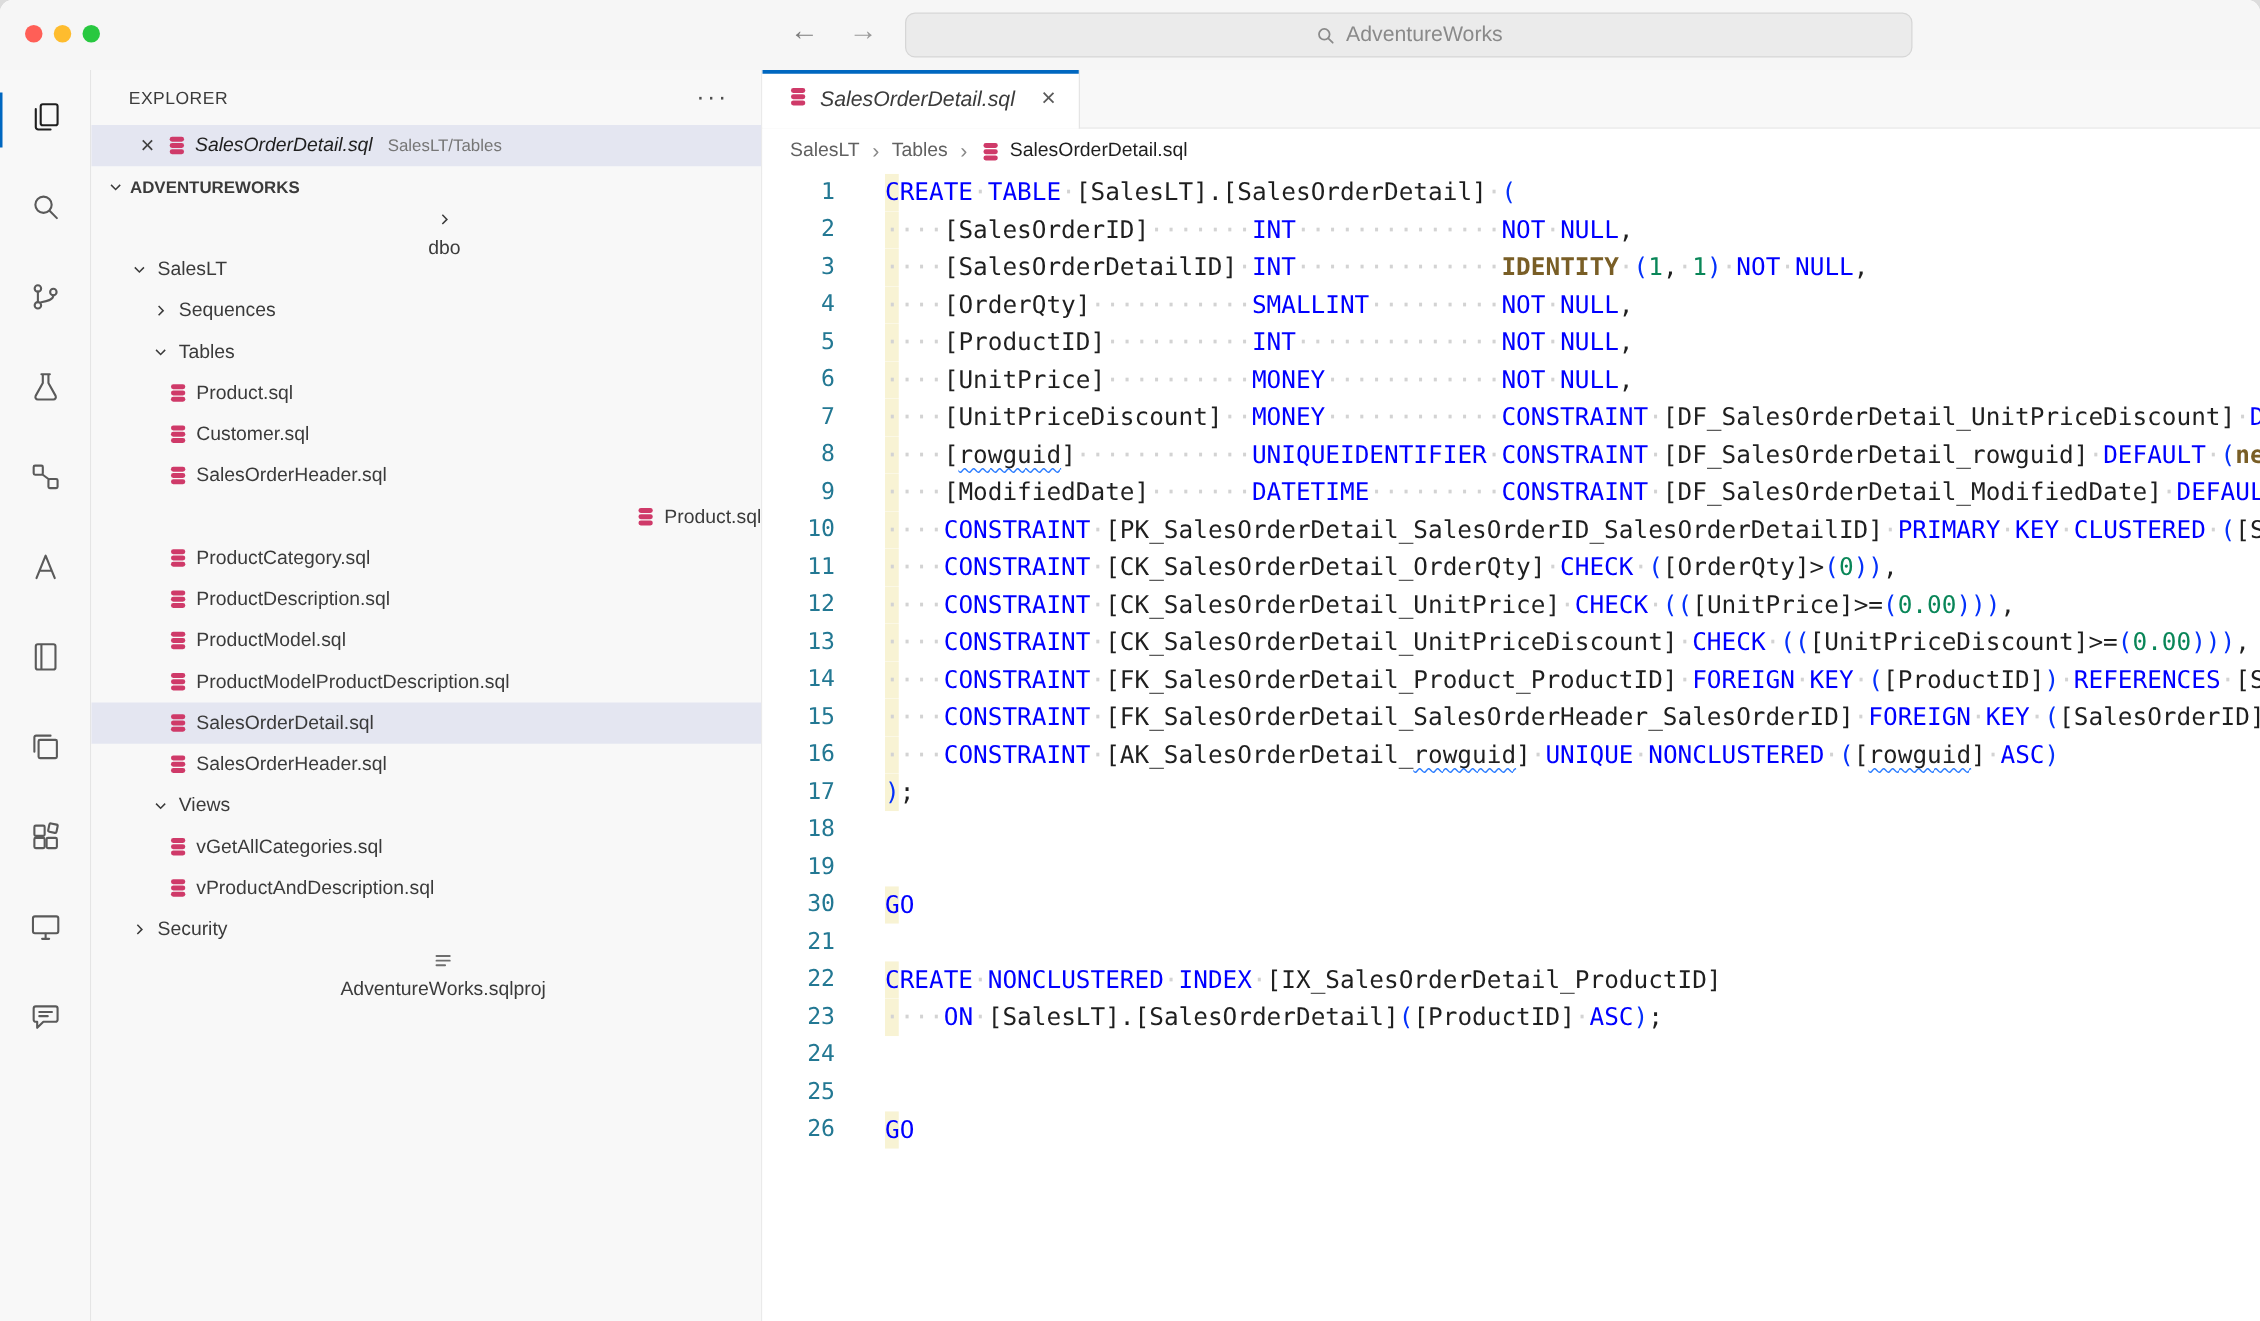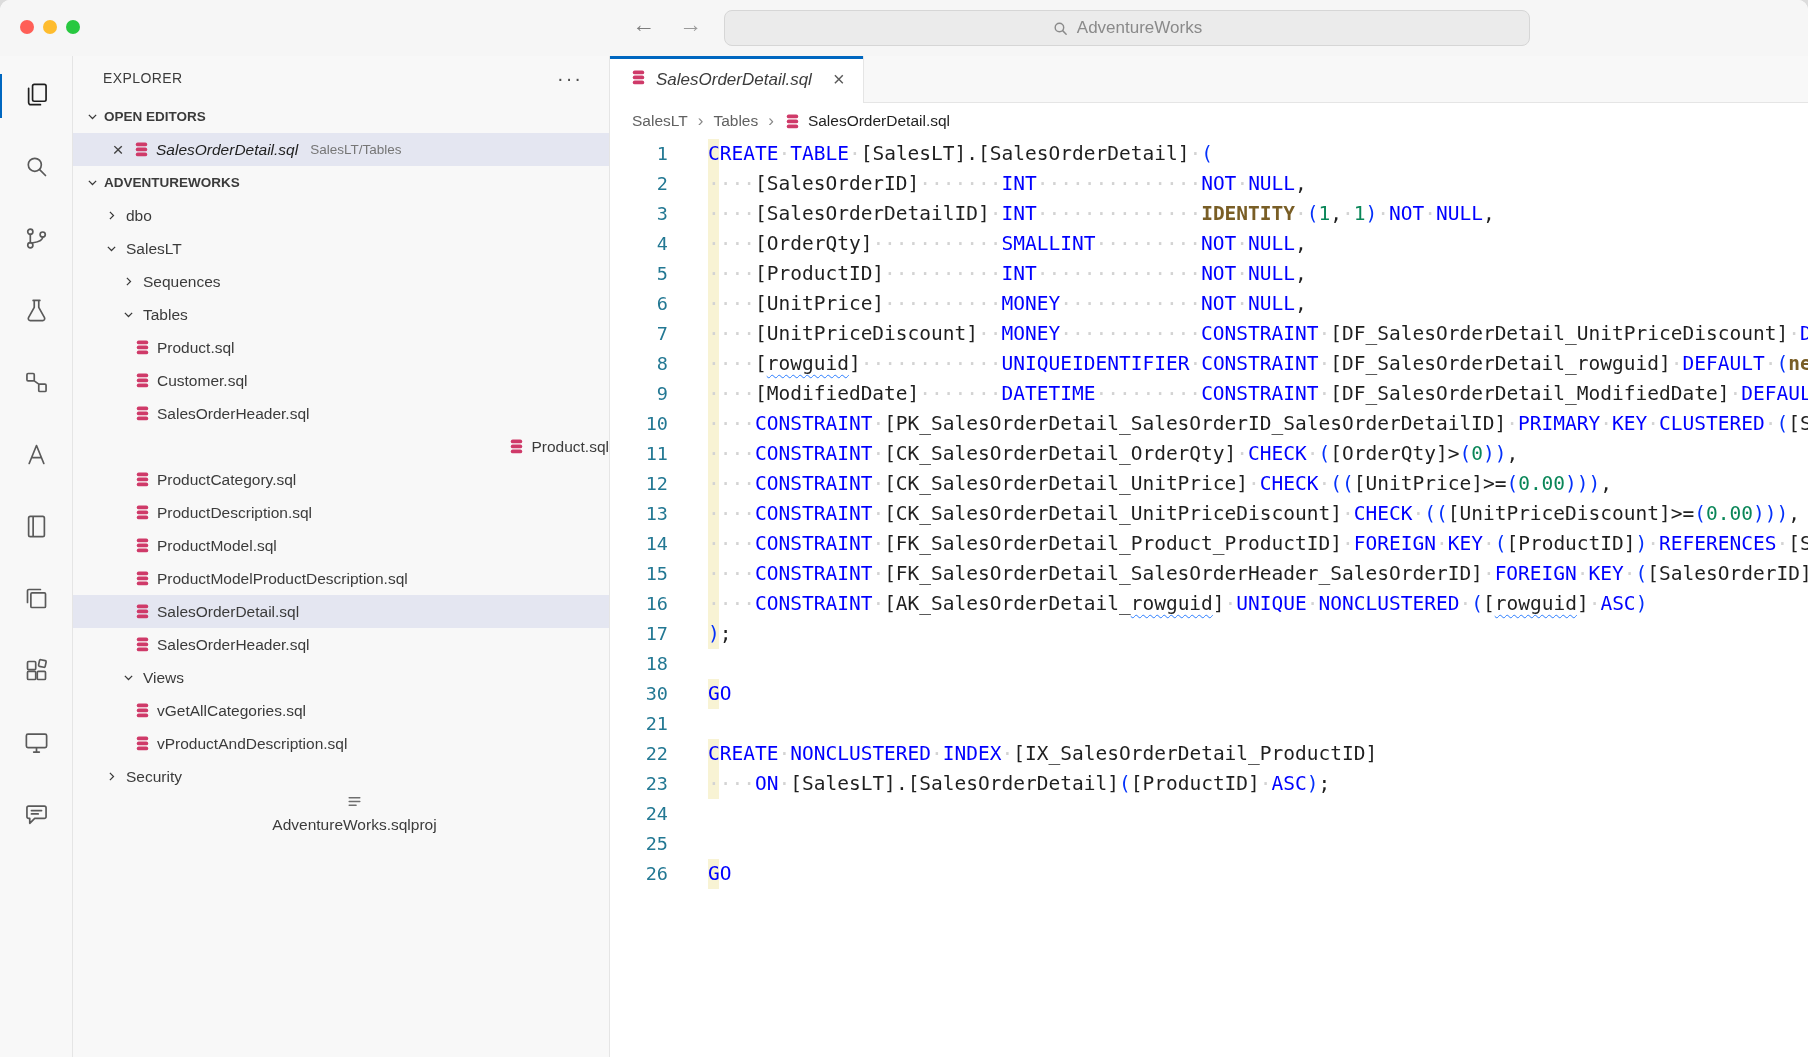--- a/index.html
+++ b/index.html
@@ -191,53 +191,45 @@
             </svg></span>
         </div>
       </div>
 
     <div class="sidebar">
       <div class="pane-title">
         <span>EXPLORER</span>
         <span class="more">···</span>
       </div>
 
+      <div>
+          <div class="oe-row selected">
+            <span class="oe-close">×</span>
+            <svg class="file-ic" viewBox="0 0 16 16">
+              <g fill="var(--db-icon)">
+                <rect x="2.6" y="1.4" width="10.8" height="3.6" rx="1.8"></rect>
+                <rect x="2.6" y="6.1" width="10.8" height="3.6" rx="1.8"></rect>
+                <rect x="2.6" y="10.8" width="10.8" height="3.6" rx="1.8"></rect>
+              </g>
+            </svg>
+            <span class="oe-name">SalesOrderDetail.sql</span>
+            <span class="oe-desc">SalesLT/Tables</span>
+          </div>
+        </div>
+
       <div class="section-header">
         <span class="twist expanded">
             <svg viewBox="0 0 16 16" fill="none" stroke="currentColor" stroke-width="1.5">
               <path d="M6 3.5 10.5 8 6 12.5"></path>
             </svg>
           </span>
-        <span>OPEN EDITORS</span>
-      </div>
-      <div>
-          <div class="oe-row selected">
-            <span class="oe-close">×</span>
-            <svg class="file-ic" viewBox="0 0 16 16">
-              <g fill="var(--db-icon)">
-                <rect x="2.6" y="1.4" width="10.8" height="3.6" rx="1.8"></rect>
-                <rect x="2.6" y="6.1" width="10.8" height="3.6" rx="1.8"></rect>
-                <rect x="2.6" y="10.8" width="10.8" height="3.6" rx="1.8"></rect>
-              </g>
-            </svg>
-            <span class="oe-name">SalesOrderDetail.sql</span>
-            <span class="oe-desc">SalesLT/Tables</span>
-          </div>
-        </div>
-
-      <div class="section-header">
-        <span class="twist expanded">
-            <svg viewBox="0 0 16 16" fill="none" stroke="currentColor" stroke-width="1.5">
-              <path d="M6 3.5 10.5 8 6 12.5"></path>
-            </svg>
-          </span>
         <span>ADVENTUREWORKS</span>
       </div>
       <div>
-          <div class="tree-row" style="padding-left: 29px;">
+          <div class="tree-row" style="padding-left: 29px; flex-direction: column;">
             <span class="twist collapsed">
               <svg viewBox="0 0 16 16" fill="none" stroke="currentColor" stroke-width="1.5">
                 <path d="M6 3.5 10.5 8 6 12.5"></path>
               </svg>
             </span>
             <span class="tree-label">dbo</span>
           </div>
           <div class="tree-row" style="padding-left: 29px;">
             <span class="twist expanded">
               <svg viewBox="0 0 16 16" fill="none" stroke="currentColor" stroke-width="1.5">
@@ -453,20 +445,21 @@
           <div class="code-line"><div class="gutter">9</div><div class="line-content"><span class="band"></span><span class="tk-w">····</span><span class="tk-i">[ModifiedDate]</span><span class="tk-w">·······</span><span class="tk-k">DATETIME</span><span class="tk-w">·········</span><span class="tk-k">CONSTRAINT</span><span class="tk-w">·</span><span class="tk-i">[DF_SalesOrderDetail_ModifiedDate]</span><span class="tk-w">·</span><span class="tk-k">DEFAULT</span></div></div>
           <div class="code-line"><div class="gutter">10</div><div class="line-content"><span class="band"></span><span class="tk-w">····</span><span class="tk-k">CONSTRAINT</span><span class="tk-w">·</span><span class="tk-i">[PK_SalesOrderDetail_SalesOrderID_SalesOrderDetailID]</span><span class="tk-w">·</span><span class="tk-k">PRIMARY</span><span class="tk-w">·</span><span class="tk-k">KEY</span><span class="tk-w">·</span><span class="tk-k">CLUSTERED</span><span class="tk-w">·</span><span class="tk-p">(</span><span class="tk-i">[SalesOrderID]</span></div></div>
           <div class="code-line"><div class="gutter">11</div><div class="line-content"><span class="band"></span><span class="tk-w">····</span><span class="tk-k">CONSTRAINT</span><span class="tk-w">·</span><span class="tk-i">[CK_SalesOrderDetail_OrderQty]</span><span class="tk-w">·</span><span class="tk-k">CHECK</span><span class="tk-w">·</span><span class="tk-p">(</span><span class="tk-i">[OrderQty]</span><span class="tk-o">&gt;</span><span class="tk-p">(</span><span class="tk-n">0</span><span class="tk-p">))</span><span class="tk-o">,</span></div></div>
           <div class="code-line"><div class="gutter">12</div><div class="line-content"><span class="band"></span><span class="tk-w">····</span><span class="tk-k">CONSTRAINT</span><span class="tk-w">·</span><span class="tk-i">[CK_SalesOrderDetail_UnitPrice]</span><span class="tk-w">·</span><span class="tk-k">CHECK</span><span class="tk-w">·</span><span class="tk-p">((</span><span class="tk-i">[UnitPrice]</span><span class="tk-o">&gt;=</span><span class="tk-p">(</span><span class="tk-n">0.00</span><span class="tk-p">)))</span><span class="tk-o">,</span></div></div>
           <div class="code-line"><div class="gutter">13</div><div class="line-content"><span class="band"></span><span class="tk-w">····</span><span class="tk-k">CONSTRAINT</span><span class="tk-w">·</span><span class="tk-i">[CK_SalesOrderDetail_UnitPriceDiscount]</span><span class="tk-w">·</span><span class="tk-k">CHECK</span><span class="tk-w">·</span><span class="tk-p">((</span><span class="tk-i">[UnitPriceDiscount]</span><span class="tk-o">&gt;=</span><span class="tk-p">(</span><span class="tk-n">0.00</span><span class="tk-p">)))</span><span class="tk-o">,</span></div></div>
           <div class="code-line"><div class="gutter">14</div><div class="line-content"><span class="band"></span><span class="tk-w">····</span><span class="tk-k">CONSTRAINT</span><span class="tk-w">·</span><span class="tk-i">[FK_SalesOrderDetail_Product_ProductID]</span><span class="tk-w">·</span><span class="tk-k">FOREIGN</span><span class="tk-w">·</span><span class="tk-k">KEY</span><span class="tk-w">·</span><span class="tk-p">(</span><span class="tk-i">[ProductID]</span><span class="tk-p">)</span><span class="tk-w">·</span><span class="tk-k">REFERENCES</span><span class="tk-w">·</span><span class="tk-i">[SalesLT]</span></div></div>
           <div class="code-line"><div class="gutter">15</div><div class="line-content"><span class="band"></span><span class="tk-w">····</span><span class="tk-k">CONSTRAINT</span><span class="tk-w">·</span><span class="tk-i">[FK_SalesOrderDetail_SalesOrderHeader_SalesOrderID]</span><span class="tk-w">·</span><span class="tk-k">FOREIGN</span><span class="tk-w">·</span><span class="tk-k">KEY</span><span class="tk-w">·</span><span class="tk-p">(</span><span class="tk-i">[SalesOrderID]</span></div></div>
           <div class="code-line"><div class="gutter">16</div><div class="line-content"><span class="band"></span><span class="tk-w">····</span><span class="tk-k">CONSTRAINT</span><span class="tk-w">·</span><span class="tk-i">[AK_SalesOrderDetail_</span><span class="tk-i sq">rowguid</span><span class="tk-i">]</span><span class="tk-w">·</span><span class="tk-k">UNIQUE</span><span class="tk-w">·</span><span class="tk-k">NONCLUSTERED</span><span class="tk-w">·</span><span class="tk-p">(</span><span class="tk-i">[</span><span class="tk-i sq">rowguid</span><span class="tk-i">]</span><span class="tk-w">·</span><span class="tk-k">ASC</span><span class="tk-p">)</span></div></div>
           <div class="code-line"><div class="gutter">17</div><div class="line-content"><span class="band"></span><span class="tk-p">)</span><span class="tk-o">;</span></div></div>
           <div class="code-line"><div class="gutter">18</div><div class="line-content"></div></div>
+          <div class="code-line"><div class="gutter">19</div><div class="line-content"></div></div>
           <div class="code-line"><div class="gutter">30</div><div class="line-content"><span class="band"></span><span class="tk-k">GO</span></div></div>
           <div class="code-line"><div class="gutter">21</div><div class="line-content"></div></div>
           <div class="code-line"><div class="gutter">22</div><div class="line-content"><span class="band"></span><span class="tk-k">CREATE</span><span class="tk-w">·</span><span class="tk-k">NONCLUSTERED</span><span class="tk-w">·</span><span class="tk-k">INDEX</span><span class="tk-w">·</span><span class="tk-i">[IX_SalesOrderDetail_ProductID]</span></div></div>
           <div class="code-line"><div class="gutter">23</div><div class="line-content"><span class="band"></span><span class="tk-w">····</span><span class="tk-k">ON</span><span class="tk-w">·</span><span class="tk-i">[SalesLT]</span><span class="tk-o">.</span><span class="tk-i">[SalesOrderDetail]</span><span class="tk-p">(</span><span class="tk-i">[ProductID]</span><span class="tk-w">·</span><span class="tk-k">ASC</span><span class="tk-p">)</span><span class="tk-o">;</span></div></div>
           <div class="code-line"><div class="gutter">24</div><div class="line-content"></div></div>
           <div class="code-line"><div class="gutter">25</div><div class="line-content"></div></div>
           <div class="code-line"><div class="gutter">26</div><div class="line-content"><span class="band"></span><span class="tk-k">GO</span></div></div>
         </div>
     </div>
 

